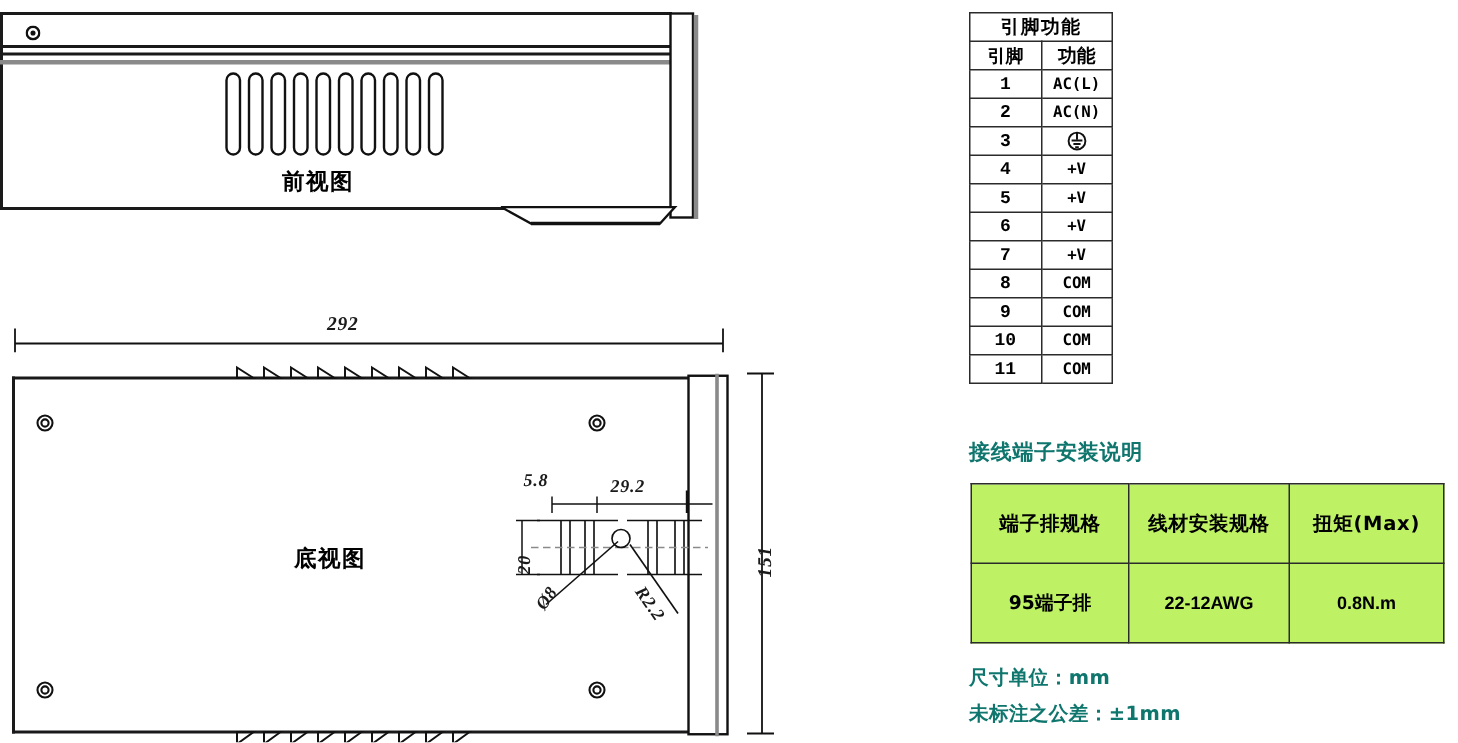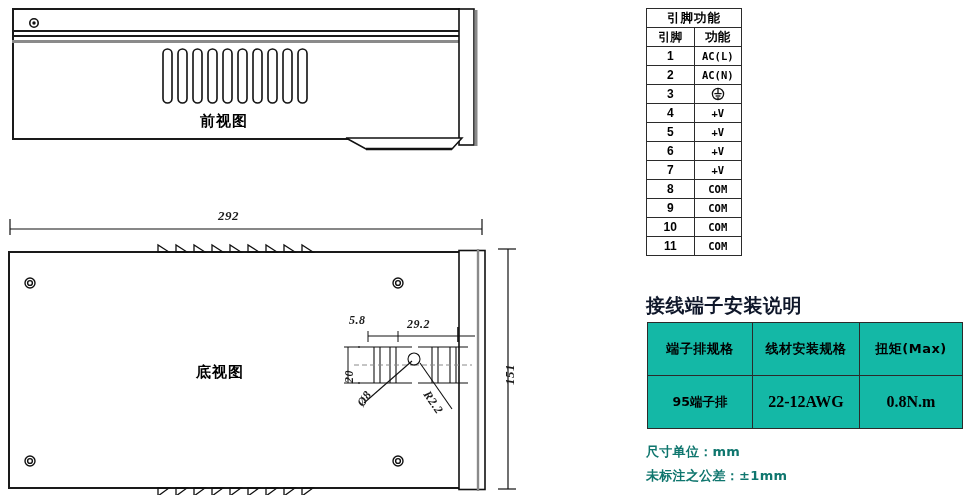--- a/index.html
+++ b/index.html
@@ -65,68 +65,68 @@
     color: #000;
     background: #fff;
   }
   .pin-table td.cn {
     font-size: 12.5px;
   }
   .pin-table td.title {
     font-size: 12.5px;
     letter-spacing: 1px;
   }
-  .pin-table td.num { width: 44px; font-family:Liberation Sans, sans-serif; font-size:12px;}
+  .pin-table td.num { width: 44px; font-family:Liberation Mono, monospace; font-size:12px;}
   .pin-table td.fn  { width: 52px; margin-left: 28px; }
   .pin-table td.fn-mono {
     font-family: "DejaVu Sans Mono", "Liberation Mono", monospace;
     font-size: 10.5px;
     font-weight: 700;
   }
 
   .section-heading {
     position: absolute;
     font-family: Liberation Serif, serif;
     font-weight: 700;
-    font-size: 19px;
+    font-size: 14px;
     letter-spacing: 0.5px;
-    color: #0f172a;
+    color: #0f766e;
     white-space: nowrap;
   }
 
   .term-table {
     position: absolute;
     border-collapse: collapse;
     table-layout: fixed;
   }
   .term-table td {
     border: 1px solid #2b2b2b;
     text-align: center;
     vertical-align: middle;
     padding: 0;
     color: #000;
-    background: #14b8a6;
+    background: #bef264;
   }
   .term-table td.hdr {
     font-family: "DejaVu Sans", "Liberation Sans", sans-serif;
     font-weight: 700;
     font-size: 13px;
     height: 52px;
     letter-spacing: 0.5px;
   }
   .term-table td.val {
     font-family: "DejaVu Sans", "Liberation Sans", sans-serif;
     font-weight: 700;
     font-size: 12.5px;
     height: 52px;
   }
   .term-table td.val-mono {
-    font-family: Liberation Serif, serif;
-    font-weight: 700;
-    font-size: 16px;
+    font-family: Liberation Sans, sans-serif;
+    font-weight: 700;
+    font-size: 12px;
   }
 
   .note {
     position: absolute;
     font-family: "DejaVu Sans", "Liberation Sans", sans-serif;
     font-weight: 700;
     font-size: 13px;
     letter-spacing: 0.3px;
     color: #0f766e;
     white-space: nowrap;
@@ -134,21 +134,21 @@
 
   
   .rot90  { transform: rotate(-90deg); transform-origin: left top; }
   .rotd   { transform-origin: left top; }
 </style>
 </head>
 <body>
 
 <div id="root">
 
-  <div class="abs" style="left:12px; top:8px; width:368px; height:150px;">
+  <div class="abs" style="left:0; top:8px; width:368px; height:150px;">
 
     <div class="ln" style="left:0px; top:0px; width:448px; height:2px;"></div>
     <div class="ln" style="left:0px; top:0px; width:2px; height:132px;"></div>
     <div class="ln" style="left:0px; top:130px; width:448px; height:2px;"></div>
 
     <div class="ln" style="left:0px; top:22px; width:448px; height:2px;"></div>
     <div class="ln" style="left:0px; top:27px; width:448px; height:2px;"></div>
     <div class="ln-grey" style="left:0px; top:32px; width:448px; height:3px;"></div>
 
     <div class="abs" style="left:17px; top:6px; width:10px; height:10px;">

